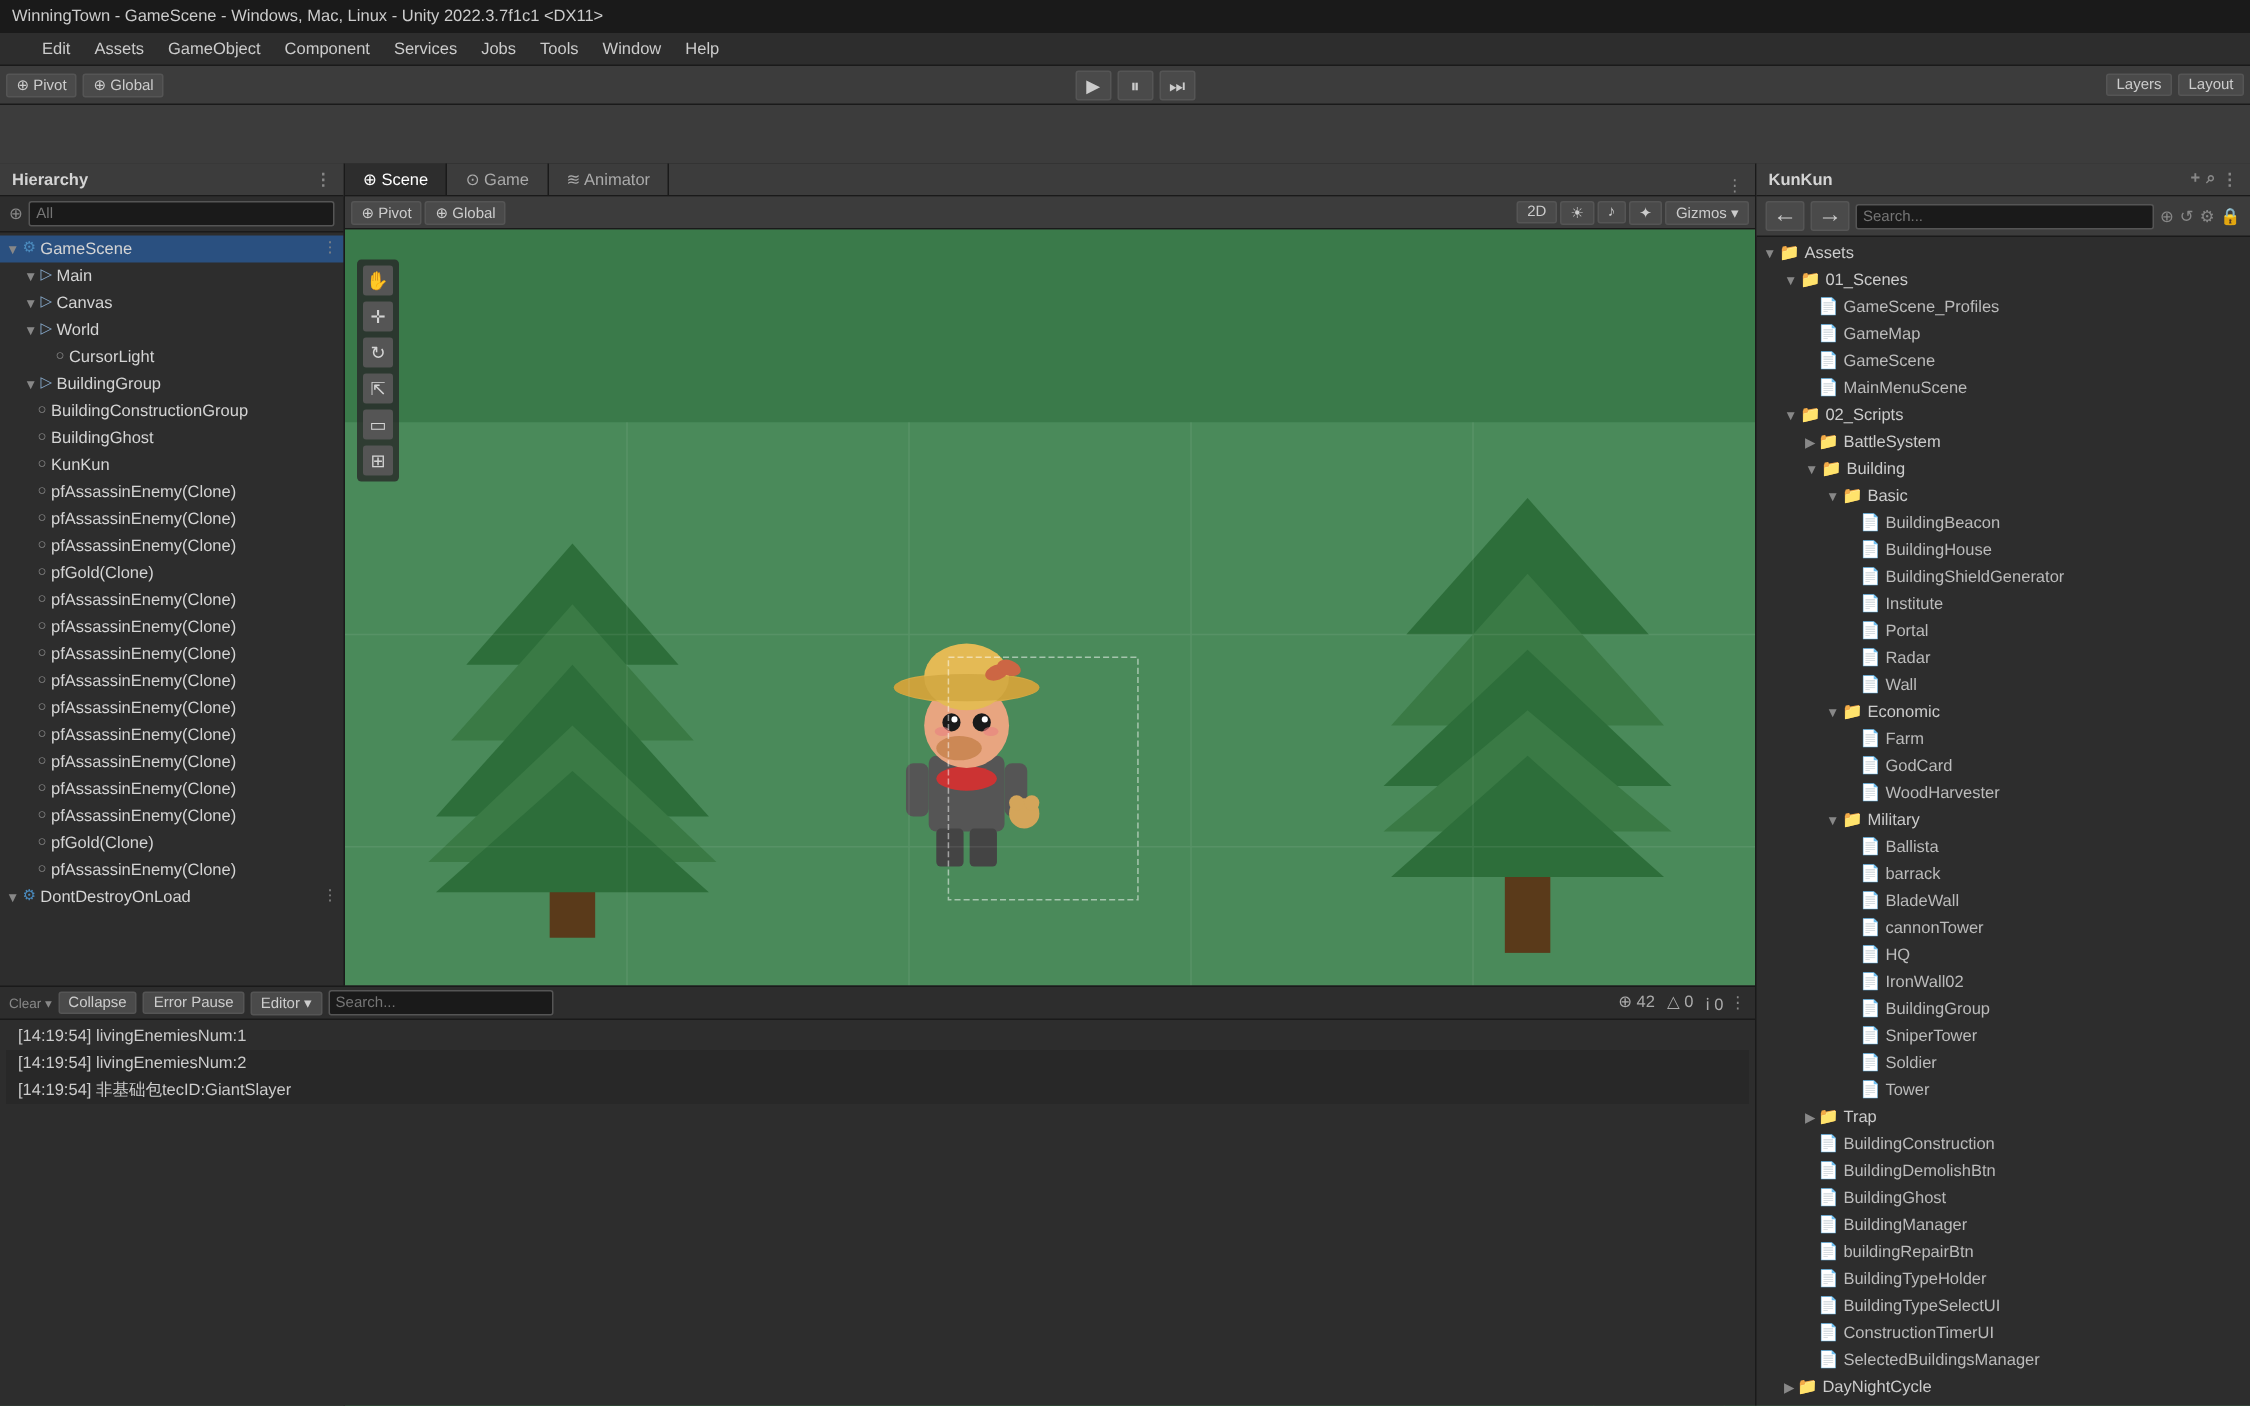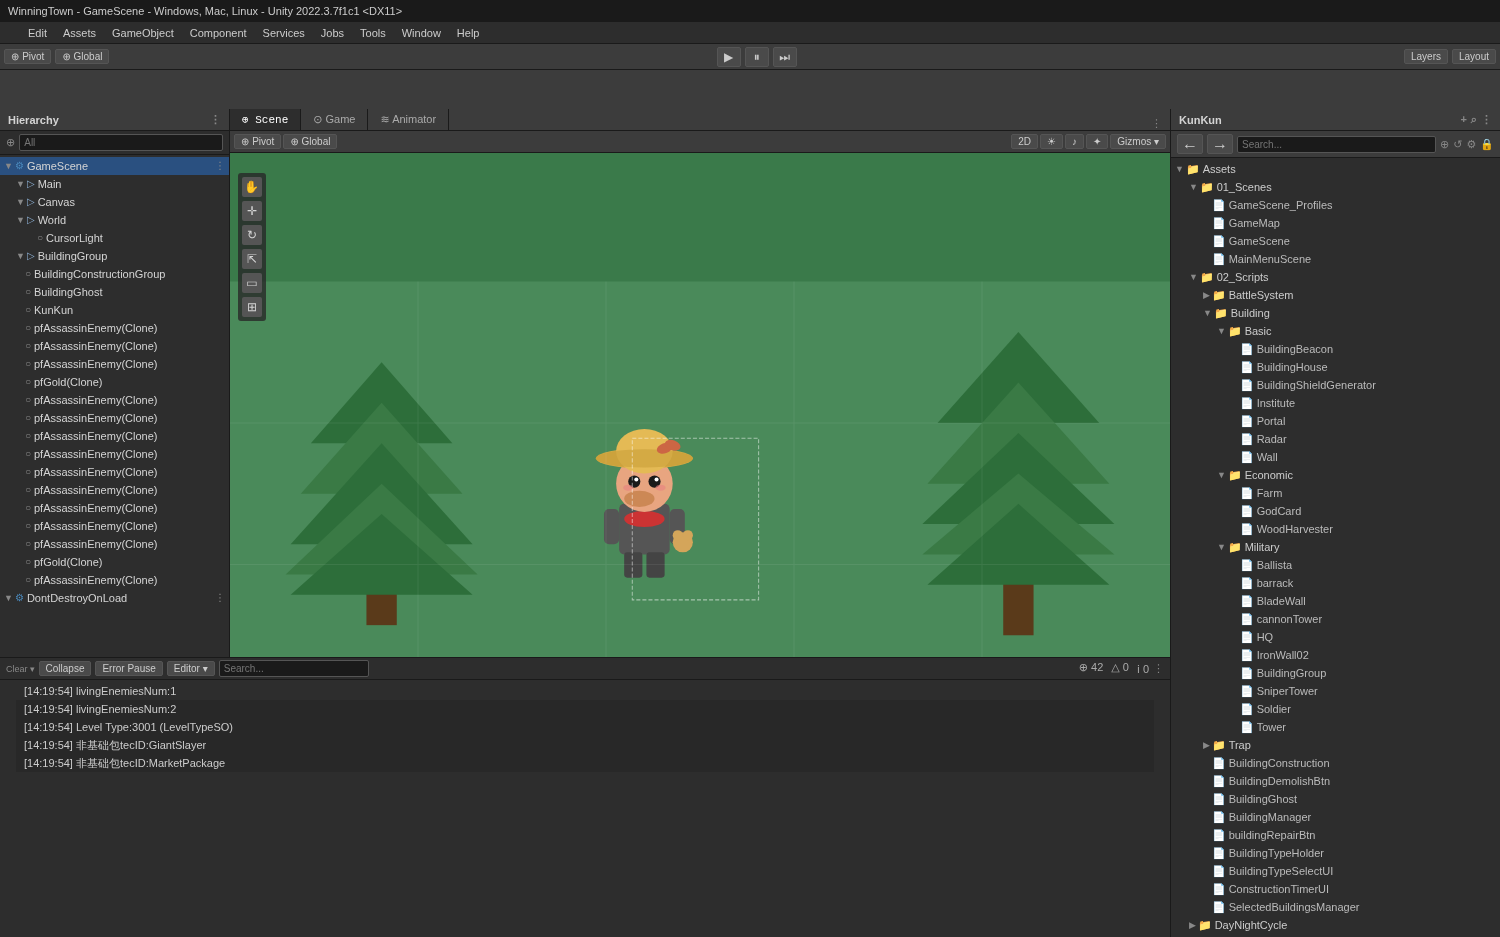--- a/index.html
+++ b/index.html
@@ -161,21 +161,20 @@
       font-size: 11px;
       color: #aaa;
       border-right: 1px solid #1a1a1a;
       height: 100%;
       display: flex;
       align-items: center;
     }
     .tab.active {
       background: #2d2d2d;
       color: #fff;
-      font-family: Liberation Mono, monospace;
     }
     .scene-toolbar {
       background: #3c3c3c;
       height: 22px;
       display: flex;
       align-items: center;
       gap: 2px;
       padding: 0 4px;
       border-bottom: 1px solid #1a1a1a;
     }
@@ -333,21 +332,21 @@
     }
     .console-counts {
       display: flex;
       gap: 8px;
       color: #aaa;
       font-size: 11px;
     }
     .console-list {
       flex: 1;
       overflow-y: auto;
-      padding: 2px 16px;
+      padding: 2px 4px;
     }
     .console-item {
       padding: 1px 8px;
       font-size: 11px;
       color: #cccccc;
       line-height: 16px;
       cursor: pointer;
     }
     .console-item.alt { background: #282828; }
 
@@ -944,17 +943,15 @@
     <div class="console-counts">
       <span>⊕ <span>42</span></span>
       <span>△ <span>0</span></span>
       <span>ℹ <span>0</span></span>
     </div>
     <span style="color:#888;cursor:pointer">⋮</span>
   </div>
   <div class="console-list" id="console-list">
       <div class="console-item">[14:19:54] livingEnemiesNum:1</div>
       <div class="console-item alt">[14:19:54] livingEnemiesNum:2</div>
-      <div class="console-item alt">[14:19:54] Level Type:3001 (LevelTypeSO)</div>
       <div class="console-item alt">[14:19:54] 非基础包tecID:GiantSlayer</div>
-      <div class="console-item alt">[14:19:54] 非基础包tecID:MarketPackage</div>
     </div>
 </div>
 
 </body></html>

